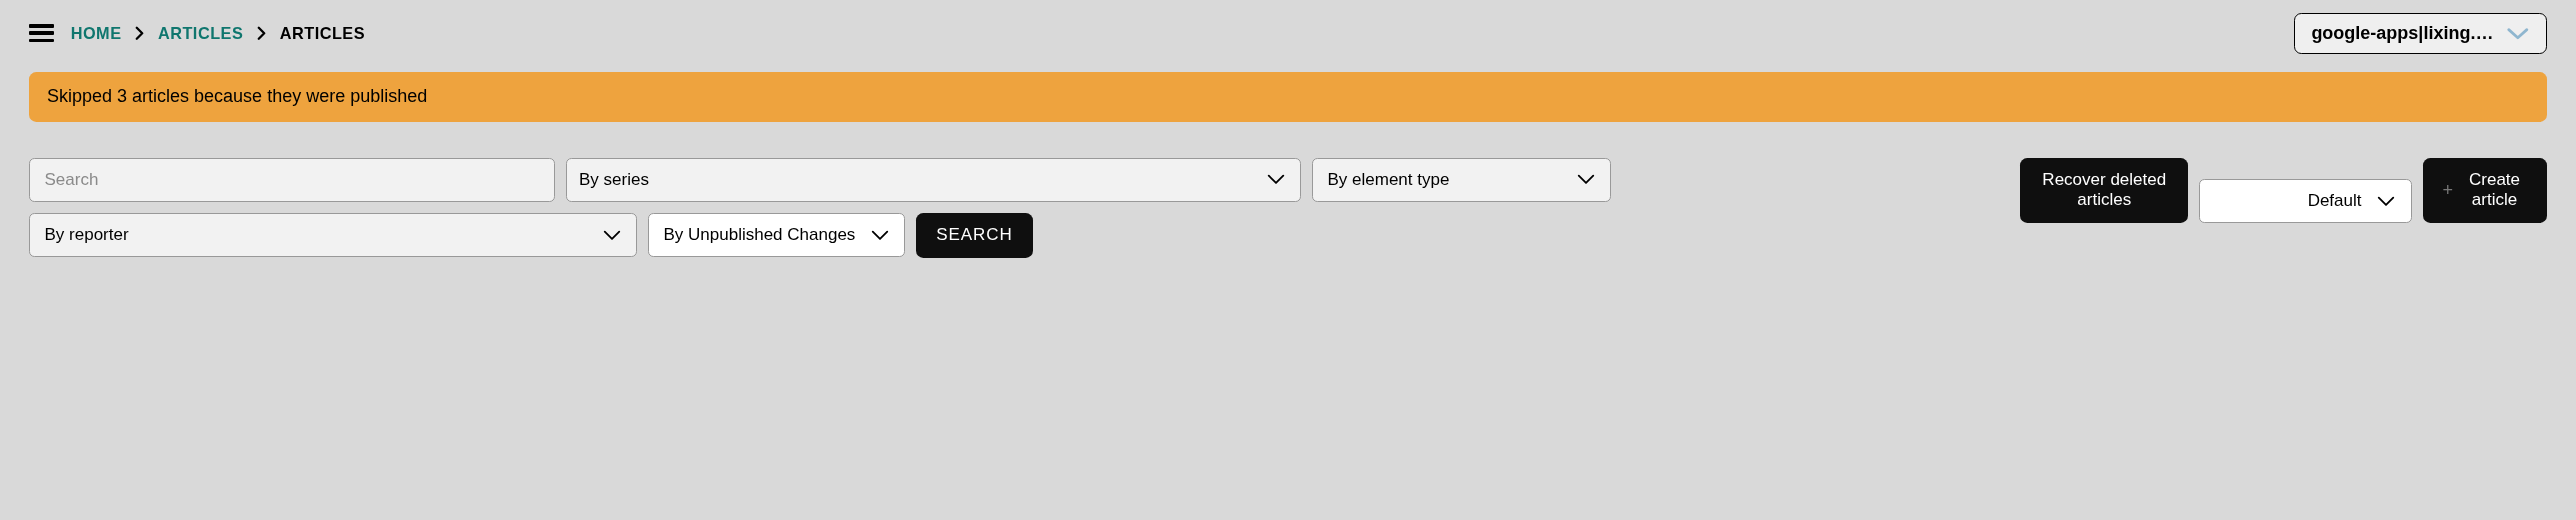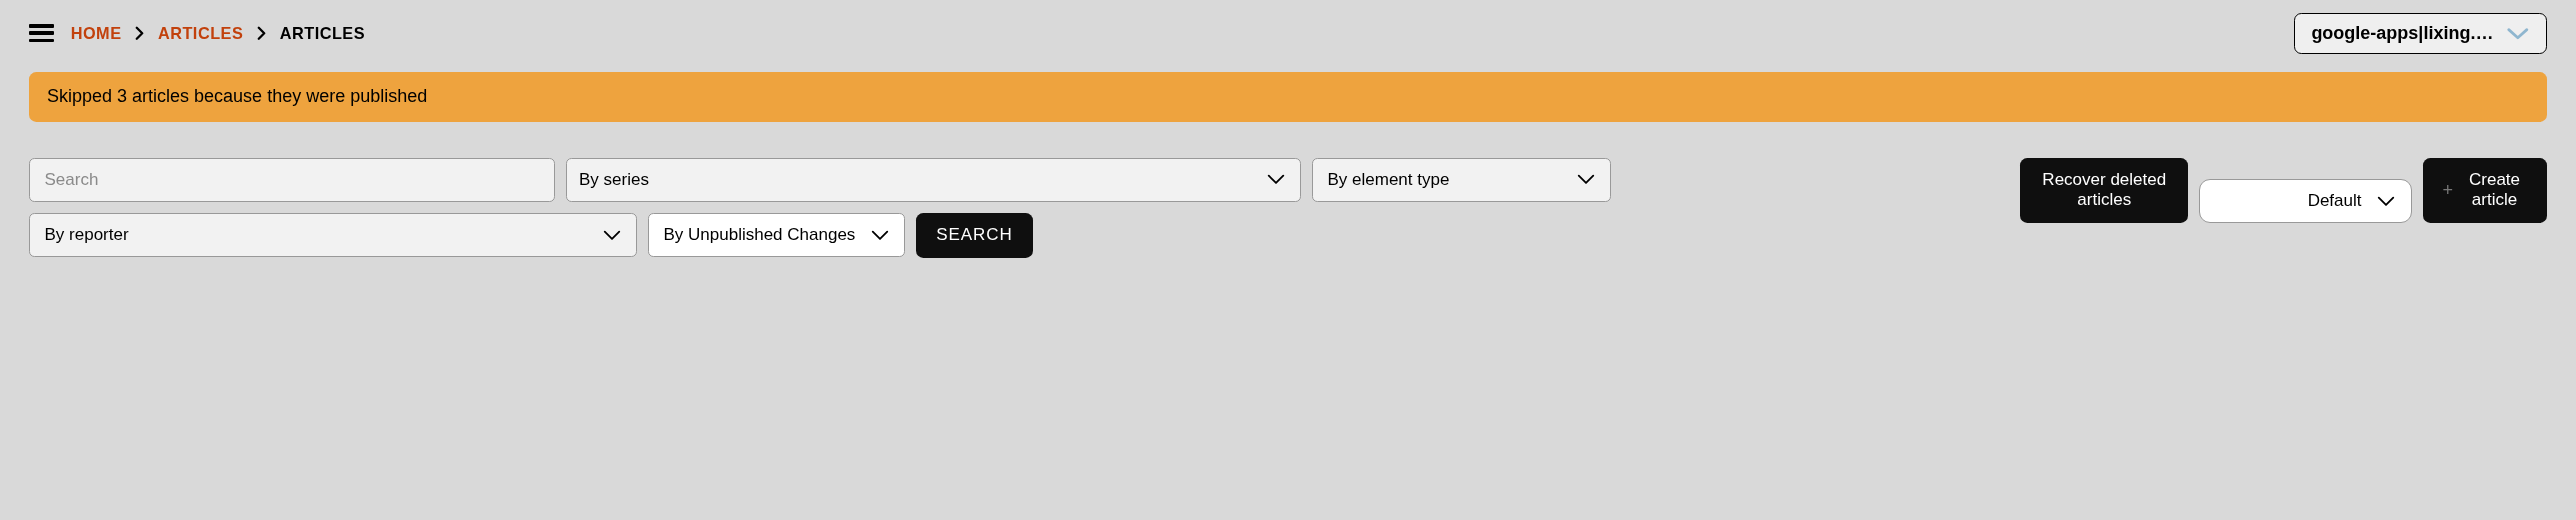--- a/index.html
+++ b/index.html
@@ -42,21 +42,21 @@
     }
     .breadcrumb {
       display: flex;
       align-items: center;
       gap: 12.7px;
       font-size: 16.3px;
       font-weight: 600;
       letter-spacing: 0.5px;
     }
     .breadcrumb a {
-      color: #c2410c;
+      color: #0f766e;
       text-decoration: none;
       cursor: pointer;
     }
     .breadcrumb .sep svg { display: block; }
     .breadcrumb .current { color: #000; }
     .user-dropdown {
       border: 1.8px solid #000;
       border-radius: 7.3px;
       background: #efefef;
       padding: 9px 16.3px;
@@ -127,21 +127,21 @@
       font-size: 17px;
       width: 100%;
       outline: none;
       color: #000;
     }
     .search-input input::placeholder { color: #8a8a8a; }
     .select-series { width: 735px; padding-left: 12px; }
     .select-reporter { width: 608px; }
     .select-element { width: 299px; }
     .select-unpub { background: #fff; }
-    .select-default { width: 290px; background: #fff; justify-content: flex-end; border-radius: 11px; }
+    .select-default { width: 290px; background: #fff; justify-content: flex-end; }
     .chev svg { display: block; }
     .btn {
       border: none;
       border-radius: 7.3px;
       padding: 12.7px 20px;
       font-size: 17px;
       cursor: pointer;
       font-weight: 500;
       display: inline-flex;
       align-items: center;

